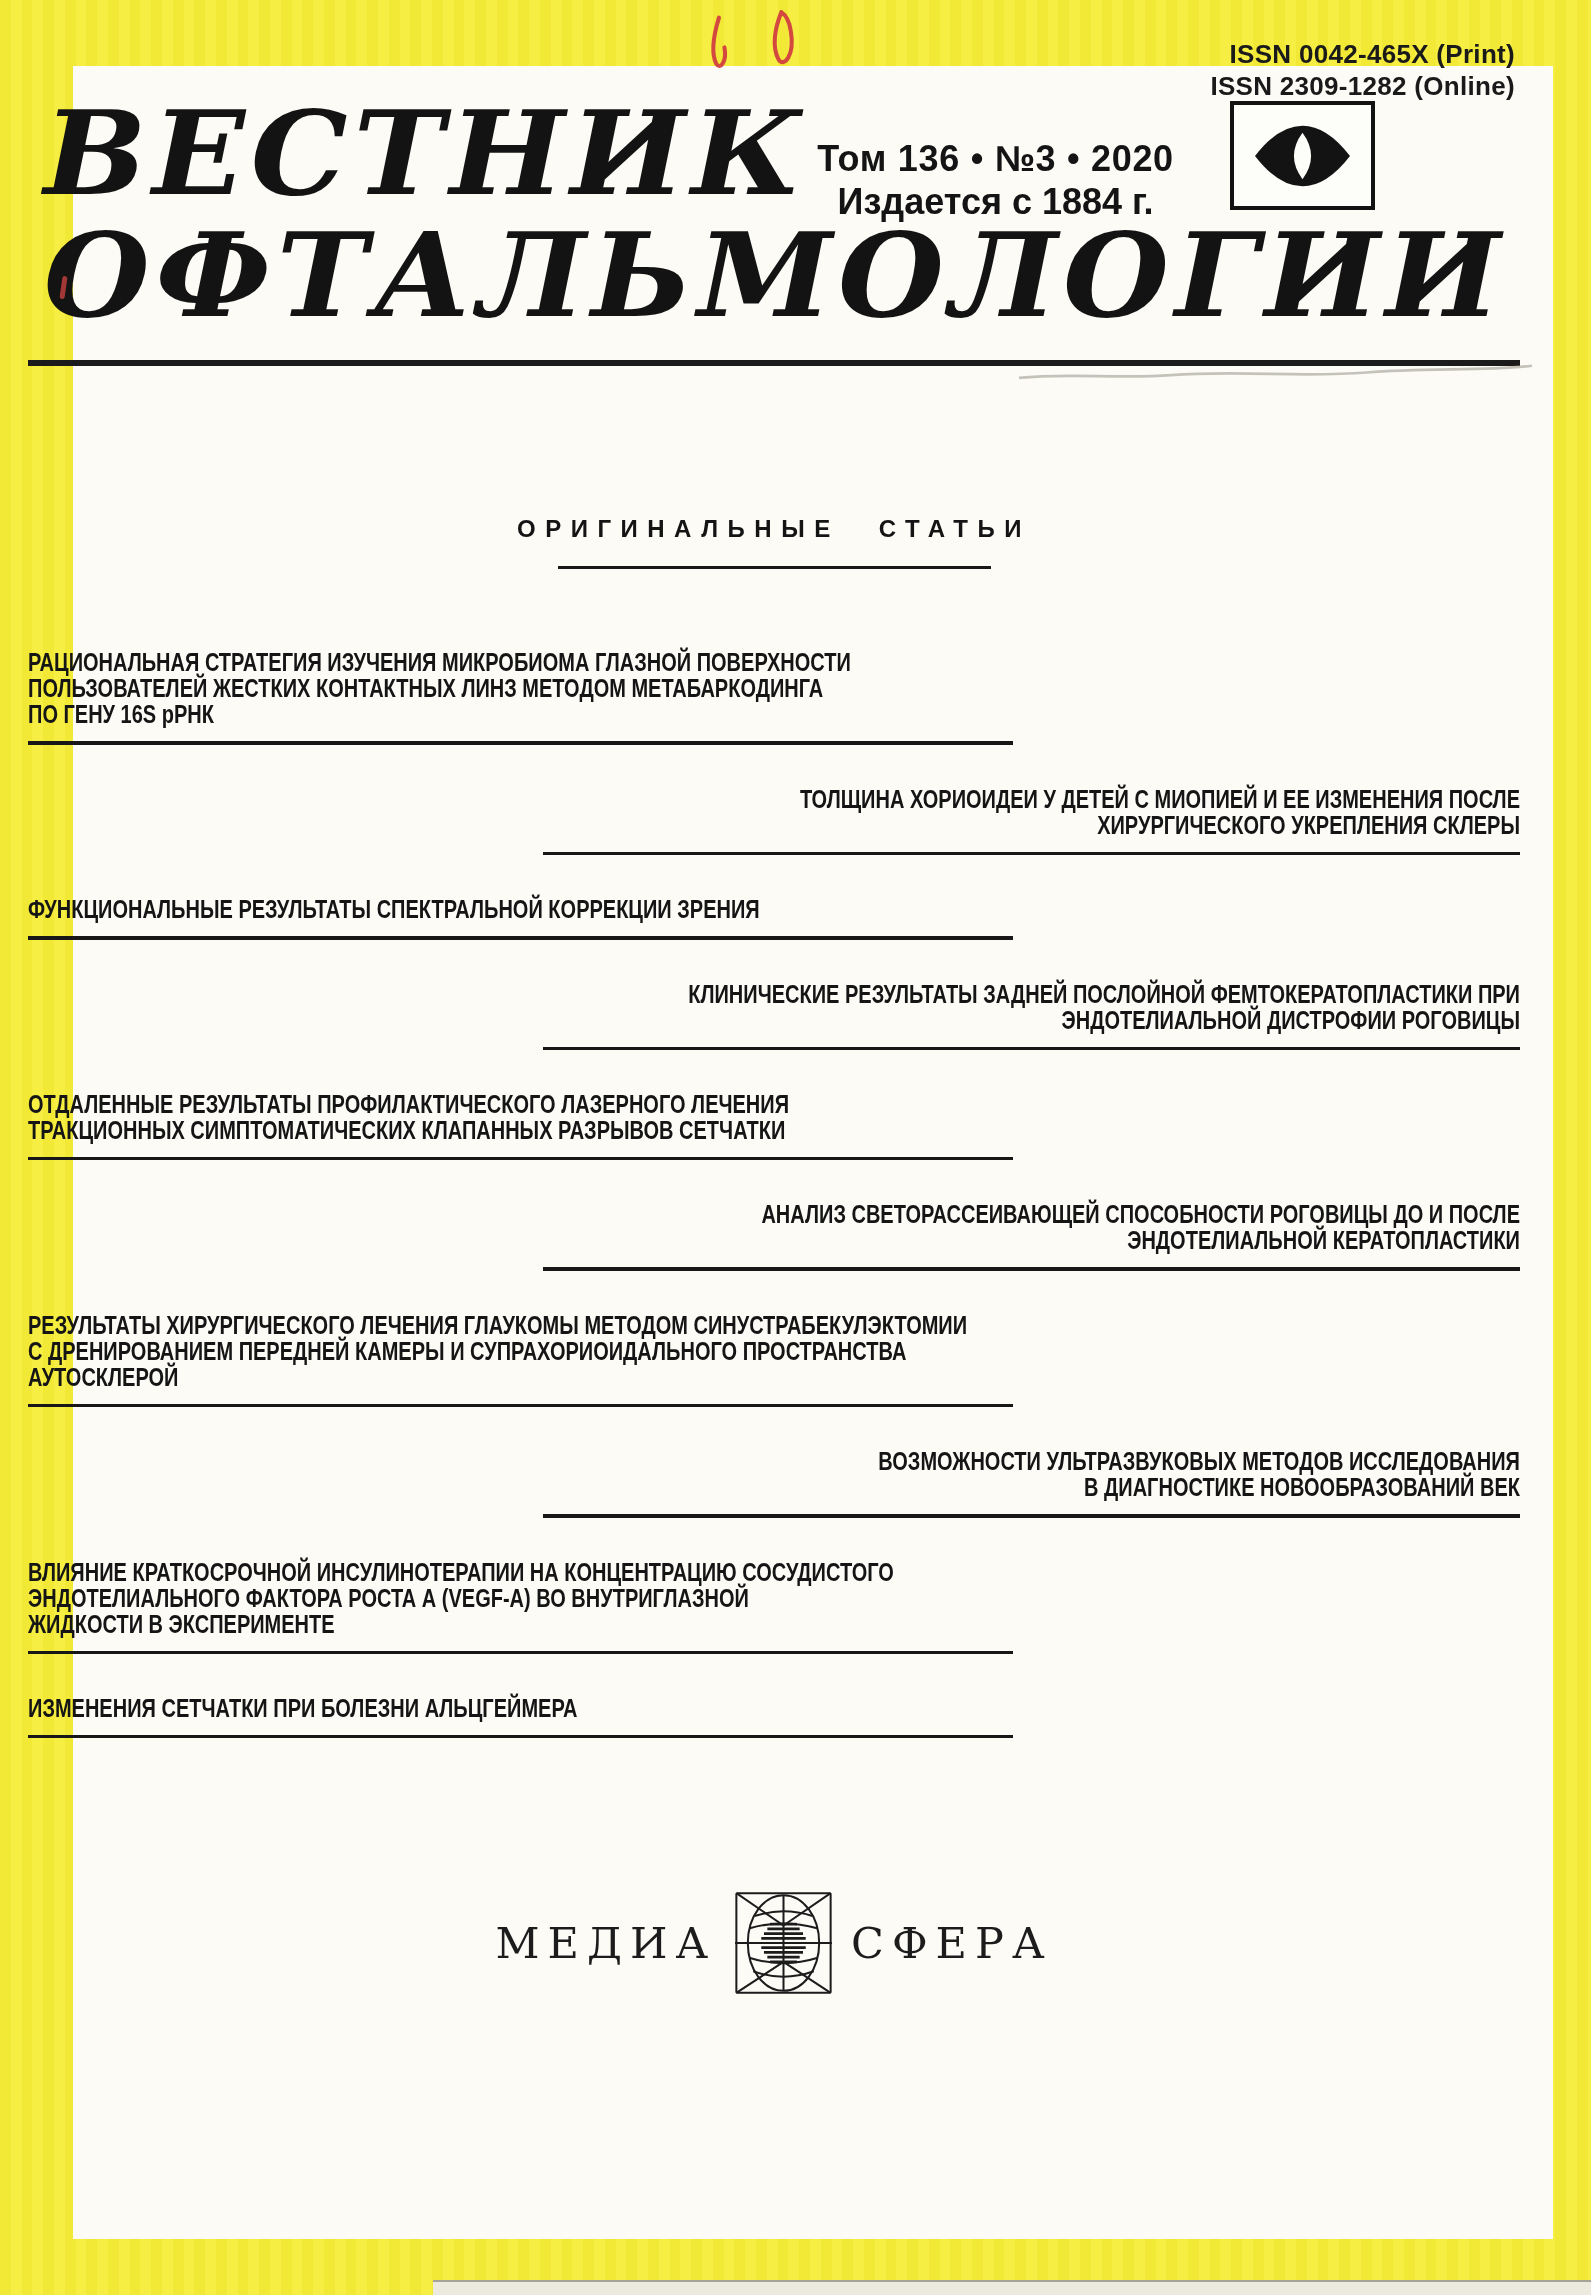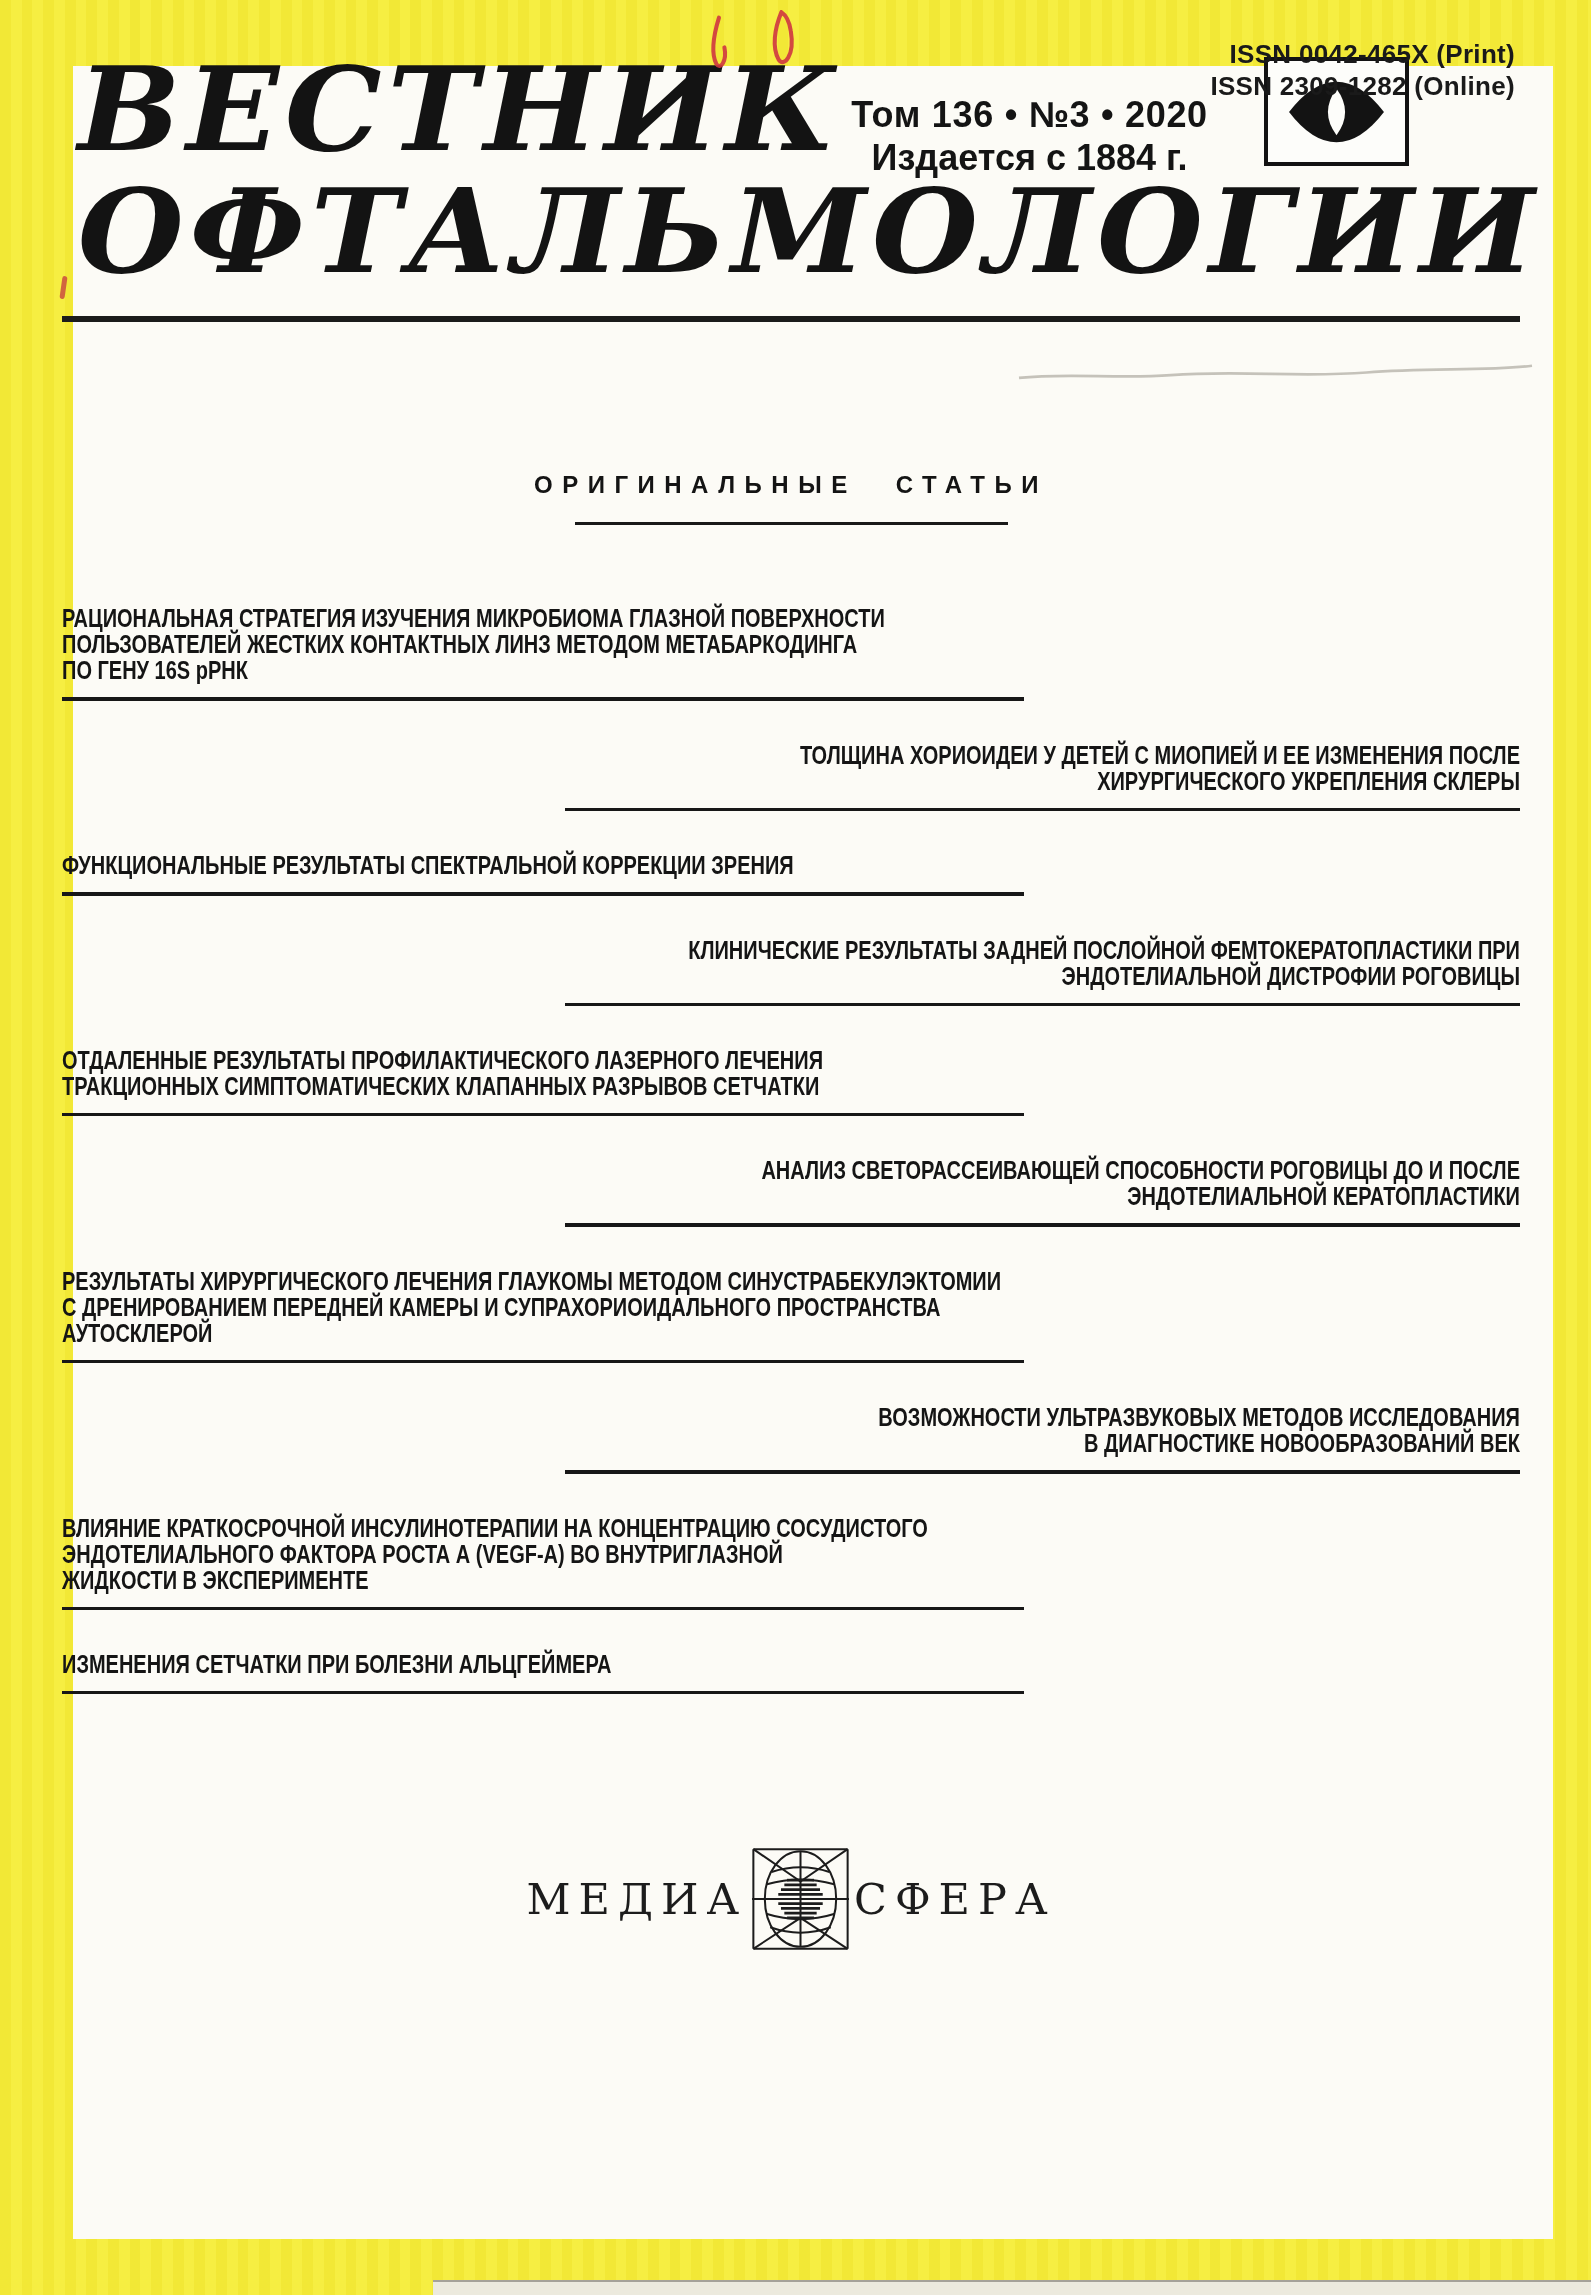--- a/index.html
+++ b/index.html
@@ -5,21 +5,21 @@
   html,body { margin:0; padding:0; background:#6b6b6b; }
   .cover {
     position:relative; width:1591px; height:2295px; overflow:hidden;
     background:repeating-linear-gradient(90deg,#f2e836 0 10.8px,#f6ee42 10.8px 21.6px);
     font-family:"Liberation Sans", sans-serif; color:#141414;
   }
   .page {
     position:absolute; left:73px; top:66px; width:1480px; height:2173px;
     background:#fcfbf6;
   }
-  .content { position:absolute; inset:0; padding:0 71px 0 62px; }
+  .content { position:absolute; inset:0; padding:0 71px 0 28px;margin-top:44px; }
 
   
   .issn {
     position:absolute; top:38px; right:76px; z-index:5;
     text-align:right; font-size:26px; line-height:32px; letter-spacing:0.3px; color:#1a1a1a;font-weight:bold;
   }
 
   
   .masthead-wrap { position:relative; }
   h1.masthead {
@@ -54,21 +54,21 @@
     white-space:pre-line; transform:scaleX(0.8);
   }
   .article.left  .art-text { text-align:left;  transform-origin:left top; }
   .article.right .art-text { text-align:right; transform-origin:right top; }
   .art-rule { height:3.4px; background:#171717; margin-top:14px; }
   .article.left  .art-rule { width:66%;   margin-right:auto; }
   .article.right .art-rule { width:65.5%; margin-left:auto; }
 
   
   .publisher {
-    margin-top:152px; display:flex; align-items:center; justify-content:center; gap:3px;
+    margin-top:152px; display:flex; align-items:center; justify-content:center; gap:17px;
     font-family:"DejaVu Serif", serif; font-size:43px; letter-spacing:8px; color:#1c1c1c;
   }
 
   
   .pen-mark    { position:absolute; left:700px; top:8px; z-index:6; }
   .pencil-mark { position:absolute; left:1015px; top:359px; z-index:4; opacity:.75; }
   .red-dash    { position:absolute; left:61px; top:276px; width:4.7px; height:23px;
                  background:#c8413f; transform:rotate(8deg); border-radius:2.7px; opacity:.8; z-index:6; }
   .scan-edge   { position:absolute; left:433px; right:0; bottom:0; height:13.5px;
                  background:#eceade; border-top:2.7px solid #a5a299; z-index:3; }

